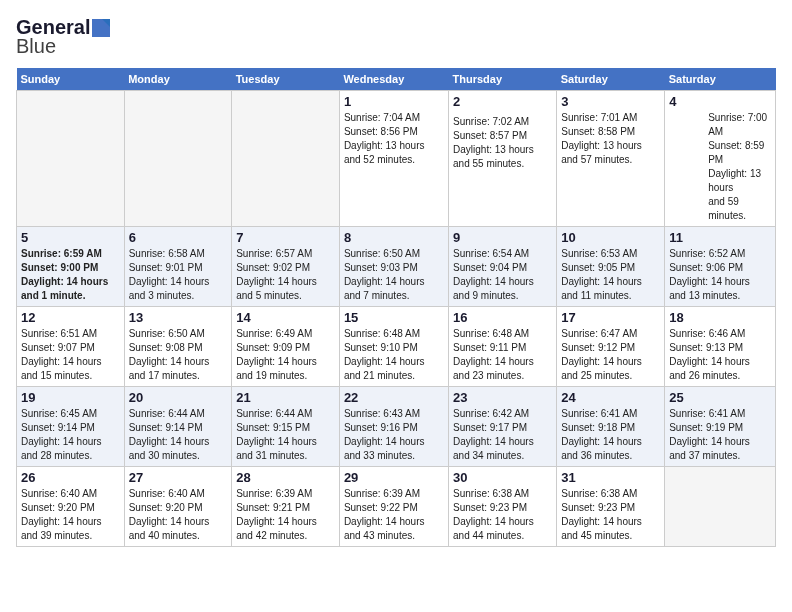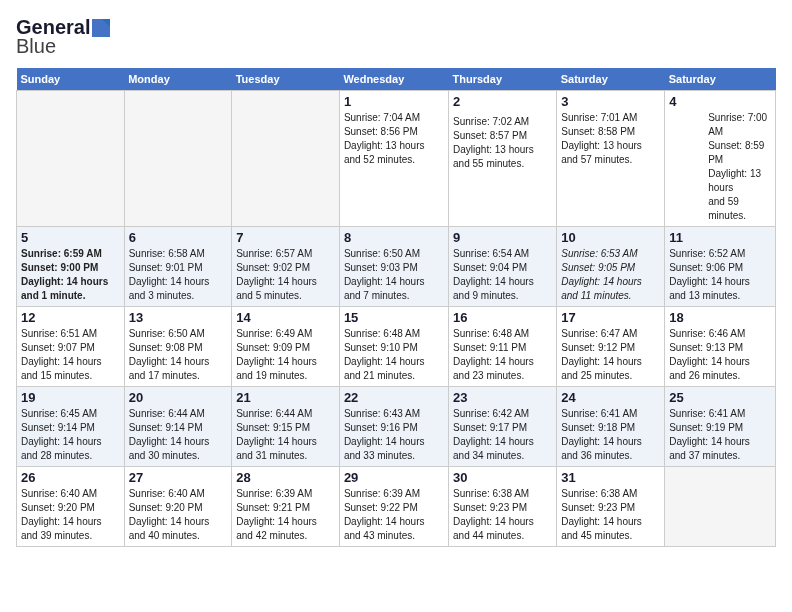--- a/index.html
+++ b/index.html
@@ -165,21 +165,21 @@
         </td>
         <td class="row-alt">
           <span class="day-num">9</span>
           <div class="day-info" style="white-space: pre-line;">Sunrise: 6:54 AM
 Sunset: 9:04 PM
 Daylight: 14 hours
 and 9 minutes.</div>
         </td>
         <td class="row-alt">
           <span class="day-num">10</span>
-          <div class="day-info" style="white-space: pre-line; font-style: italic;">Sunrise: 6:53 AM
+          <div class="day-info" style="white-space: pre-line;">Sunrise: 6:53 AM
 Sunset: 9:05 PM
 Daylight: 14 hours
 and 11 minutes.</div>
         </td>
         <td class="row-alt">
           <span class="day-num">11</span>
           <div class="day-info" style="white-space: pre-line;">Sunrise: 6:52 AM
 Sunset: 9:06 PM
 Daylight: 14 hours
 and 13 minutes.</div>

